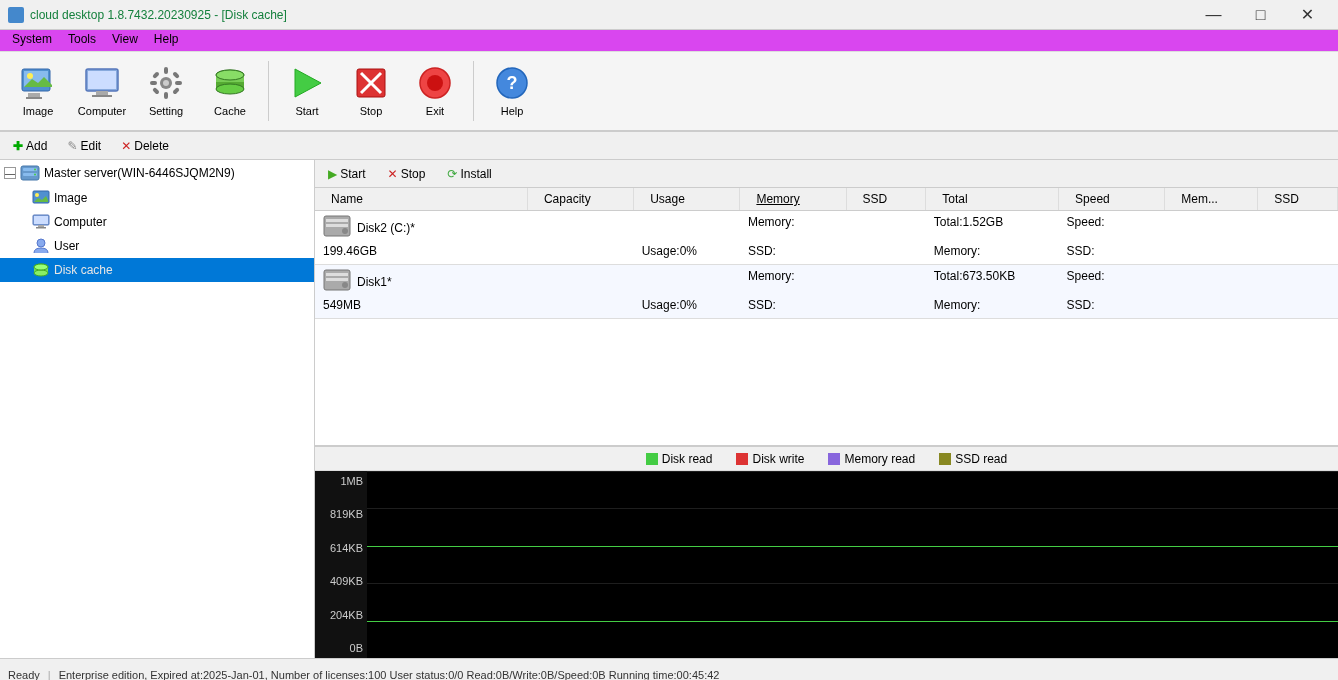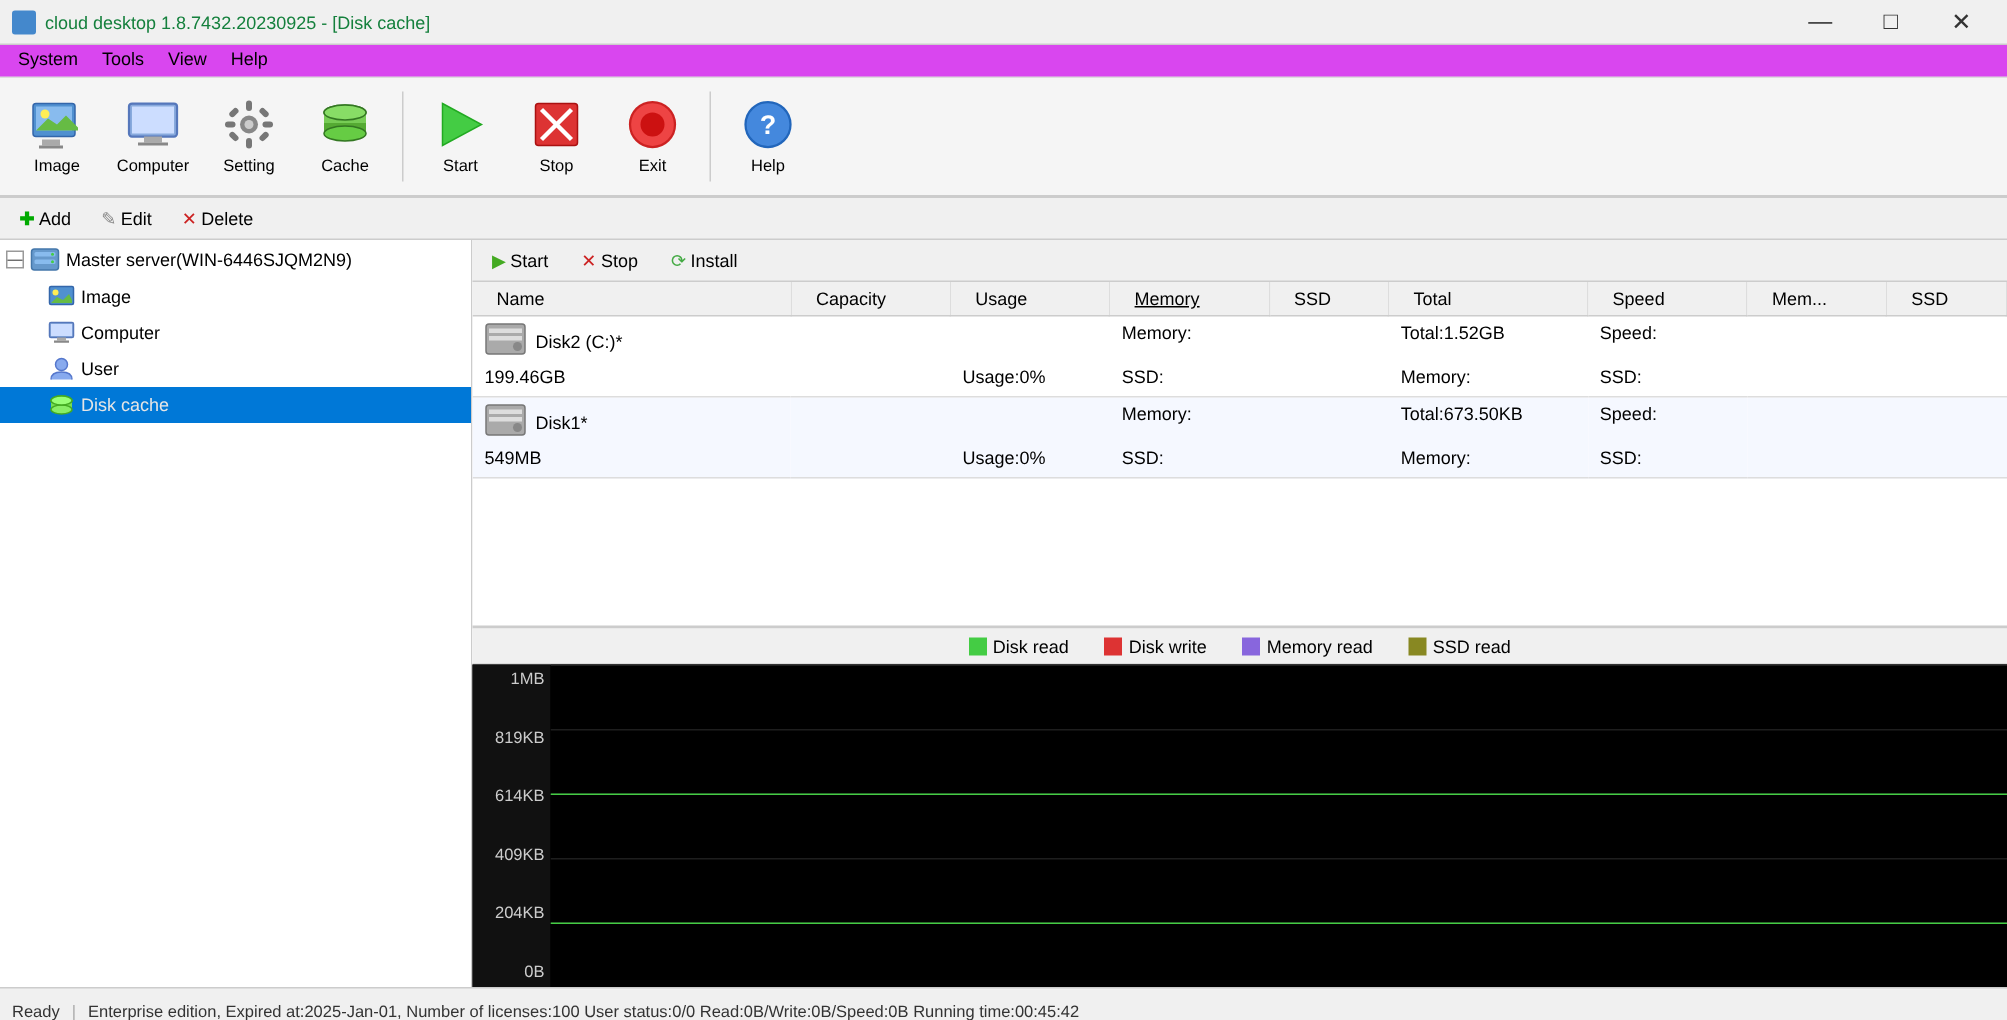--- a/index.html
+++ b/index.html
@@ -161,21 +161,21 @@
       font-weight: normal;
       position: sticky;
       top: 0;
     }
     .disk-row-top td { padding: 4px 8px; border-bottom: 0; vertical-align: top; }
     .disk-row-bottom td { padding: 0px 8px 6px; border-bottom: 1px solid #ddd; vertical-align: top; }
     .disk-row-top.shaded td, .disk-row-bottom.shaded td { background: #f5f8ff; }
 
     
     #chart-area {
-      height: 240px;
+      height: 212px;
       background: #f8f8f8;
       border-top: 1px solid #ccc;
       display: flex;
       flex-direction: column;
       justify-content: space-between;
     }
     #chart-legend {
       height: 24px;
       display: flex;
       align-items: center;

